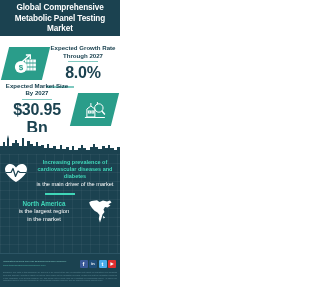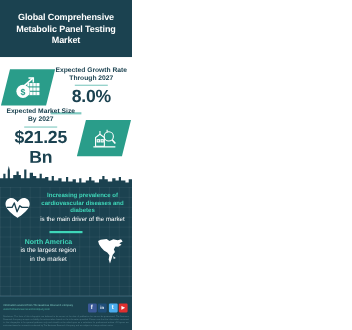--- a/index.html
+++ b/index.html
@@ -8,21 +8,21 @@
     font-family:"Liberation Sans", sans-serif;
     background:#ffffff;
     overflow:hidden;
     position:relative;
   }
   .infographic { width:120px; height:300px; position:relative; overflow:hidden; background:#ffffff; }
 
   
   .header {
     background:#1b4250;
-    height:52px;
+    height:36px;
     display:flex; align-items:center; justify-content:center;
     padding:2px 5px 0;
   }
   .header-title {
     color:#ffffff;
     font-size:8.2px;
     font-weight:bold;
     line-height:1.28;
     text-align:center;
     letter-spacing:-0.1px;
@@ -155,21 +155,21 @@
         <div class="stat-value">8.0%</div>
       </div>
     </div>
 
     <div class="mid-divider"></div>
 
     <div class="stat-row right-icon">
       <div class="stat-text">
         <div class="stat-label">Expected Market Size By 2027</div>
         <div class="stat-rule"></div>
-        <div class="stat-value">$21.25 Bn</div>
+        <div class="stat-value">$30.95 Bn</div>
       </div>
       <div class="icon-tile">
         <svg width="24" height="20" viewBox="0 0 24 20" fill="none" stroke="#fff" stroke-width="1">
           <path d="M4 17 L4 9 L8 6 L12 9 L12 17 Z" fill="none"></path>
           <rect x="5.5" y="11" width="2" height="2"></rect>
           <rect x="9" y="11" width="2" height="2"></rect>
           <path d="M8 6 L8 3"></path>
           <circle cx="16" cy="8" r="4.2" fill="none"></circle>
           <path d="M19 11 L22 14.5" stroke-width="1.4"></path>
           <path d="M2 17.5 L22 17.5" stroke-width="1"></path>

